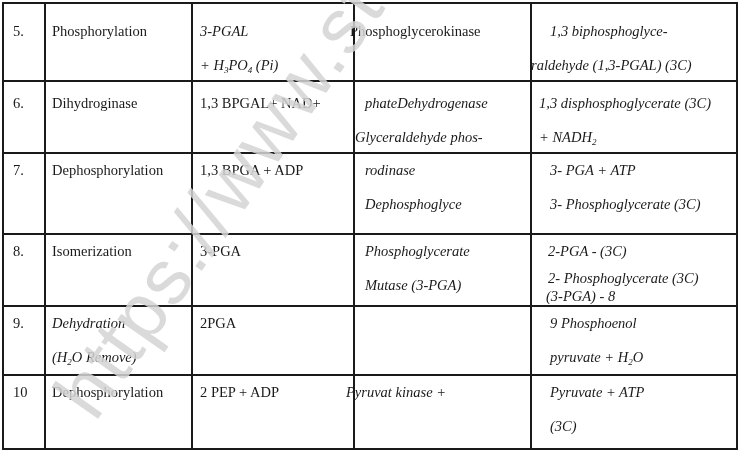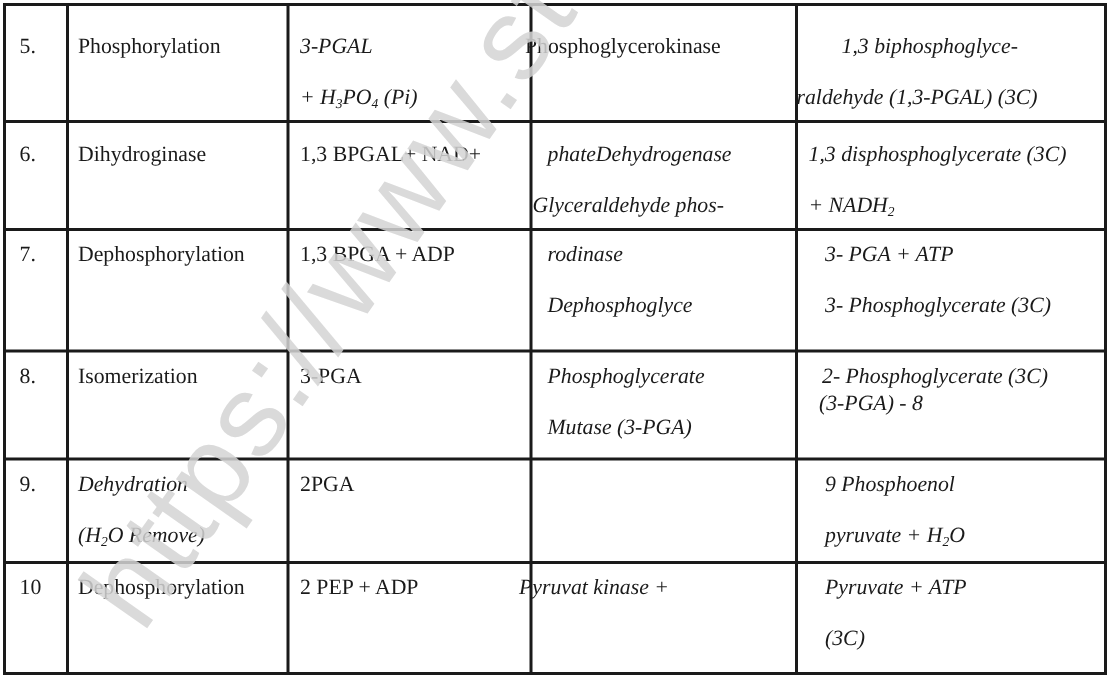--- a/index.html
+++ b/index.html
@@ -41,21 +41,21 @@
 
   <div>
     <div class="cell" style="left:11px;top:12px">5.</div>
     <div class="cell" style="left:50px;top:12px">Phosphorylation</div>
     <div class="cell" style="left:198px;top:12px">
       <span class="ln">3-PGAL</span>
       <span class="ln"><span>+ H</span><sub>3</sub><span>PO</span><sub>4</sub><span> (Pi)</span></span>
     </div>
     <div class="cell" style="left:348px;top:12px">Phosphoglycerokinase</div>
     <div class="cell" style="left:529px;top:12px">
-      <span class="ln" style="padding-left:30px">1,3  biphosphoglyce-</span>
+      <span class="ln" style="padding-left:19px">1,3  biphosphoglyce-</span>
       <span class="ln">raldehyde (1,3-PGAL) (3C)</span>
     </div>
   </div>
 
   <div>
     <div class="cell" style="left:11px;top:84px">6.</div>
     <div class="cell" style="left:50px;top:84px">Dihydroginase</div>
     <div class="cell" style="left:198px;top:84px">1,3 BPGAL+ NAD+</div>
     <div class="cell" style="left:353px;top:84px">
       <span class="ln" style="padding-left:10px">phateDehydrogenase</span>
@@ -83,20 +83,21 @@
 
   <div>
     <div class="cell" style="left:11px;top:232px">8.</div>
     <div class="cell" style="left:50px;top:232px">Isomerization</div>
     <div class="cell" style="left:198px;top:232px">3-PGA</div>
     <div class="cell" style="left:363px;top:232px">
       <span class="ln">Phosphoglycerate</span>
       <span class="ln">Mutase  (3-PGA)</span>
     </div>
     <div class="cell" style="left:546px;top:240px">
+      <span class="ln tight" style="margin-bottom:9px">2-PGA - (3C)</span>
       <span class="ln tight">2- Phosphoglycerate (3C)</span>
       <span class="ln tight" style="margin-left:-2px">(3-PGA)  -  8</span>
     </div>
   </div>
 
   <div>
     <div class="cell" style="left:11px;top:304px">9.</div>
     <div class="cell" style="left:50px;top:304px">
       <span class="ln">Dehydration</span>
       <span class="ln"><span>(H</span><sub>2</sub><span>O  Remove)</span></span>

